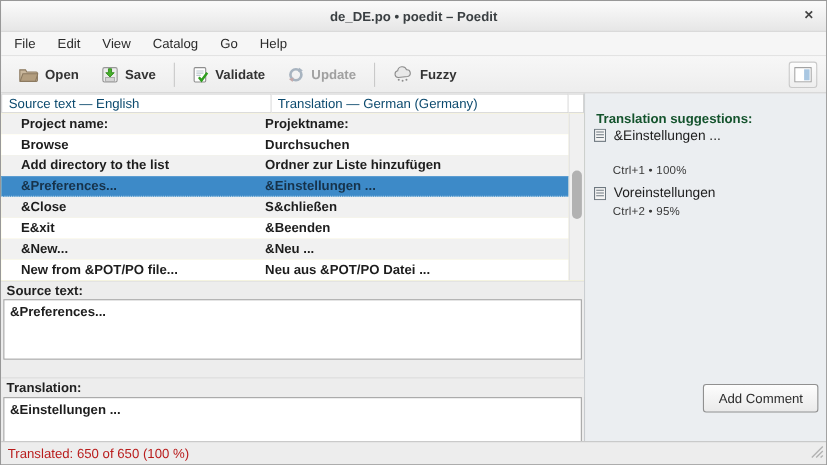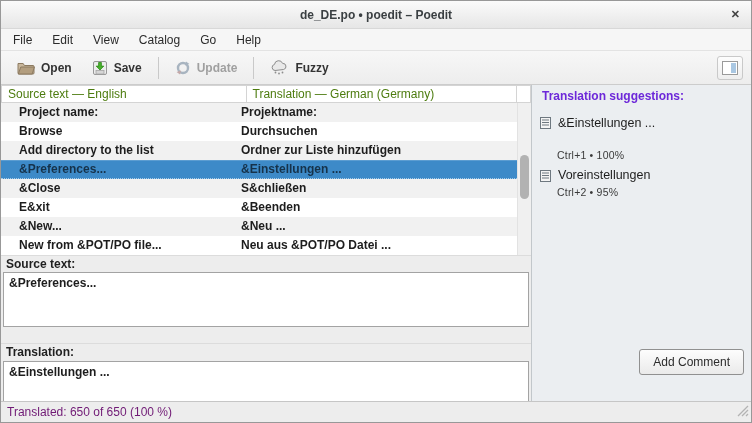--- a/index.html
+++ b/index.html
@@ -56,21 +56,21 @@
   }
   
   .main { flex:1; display:flex; min-height:0; }
   .left-panel {
     width:531px; flex:0 0 531px; background:#ededed;
     display:flex; flex-direction:column; border-right:1px solid #c2c7cb;
   }
   .grid-header { display:flex; height:18px; flex:0 0 18px; background:#ededed; }
   .hcell {
     background:#fff; border:1px solid #d4d4d4; border-left:none;
-    line-height:16px; padding-left:6px; color:#4d7c0f; overflow:hidden; white-space:nowrap;
+    line-height:16px; padding-left:6px; color:#0c4a6e; overflow:hidden; white-space:nowrap;
   }
   .hcell:first-child { border-left:1px solid #d4d4d4; width:246px; }
   .hcell.h2 { width:271px; }
   .hcell.hcorner { width:14px; padding:0; }
   .grid-body { position:relative; height:152px; flex:0 0 152px; overflow:hidden; background:#fef9c3;padding-left:36px; }
   .rows { position:absolute; left:0; top:0; right:14px; }
   .row { display:flex; height:19px; line-height:19px; font-weight:bold; color:#1d1d1d; }
   .row:nth-child(odd) { background:#f1f1f1; }
   .row:nth-child(even) { background:#ffffff; }
   .row.selected {
@@ -94,38 +94,38 @@
   }
   .panel-label.second { flex:0 0 18px; height:18px; margin-top:16px; }
   .text-box {
     margin:0 2px; background:#fff; border:1px solid #a3a3a3;
     padding:3px 5px; font-weight:bold; color:#1d1d1d; overflow:hidden;
   }
   .text-box.src { height:55px; flex:0 0 55px; }
   .text-box.trl { height:52px; flex:0 0 52px; }
   
   .sidebar { flex:1; position:relative; background:#ebeef1; }
-  .sb-title { position:absolute; top:4px; left:10px; font-weight:bold; color:#6d28d9; }
+  .sb-title { position:absolute; top:16px; left:10px; font-weight:bold; color:#14532d; }
   .sug { position:absolute; left:8px; display:flex; align-items:center; gap:7px; color:#1d1d1d; font-size:12.5px; }
   .sug1 { top:31px; }
   .sug2 { top:83px;align-items:flex-end; }
   .sug-meta { position:absolute; left:25px; font-size:10.5px; color:#3a3a3a; letter-spacing:.2px; }
   .meta1 { top:64px; }
   .meta2 { top:101px; }
   .add-comment {
     position:absolute; right:7px; bottom:26px;
     padding:5px 13px; border:1px solid #909090; border-radius:3px;
     background:linear-gradient(#fdfdfd,#eaeaea);
     color:#2c2c2c; font-size:12px;
   }
   
   .statusbar {
     height:21px; flex:0 0 21px; background:#ededed;
     border-top:1px solid #c6c6c6; display:flex; align-items:center;
-    padding-left:6px; color:#701a75; position:relative;
+    padding-left:6px; color:#b91c1c; position:relative;
   }
   .grip { position:absolute; right:2px; bottom:2px; }
   .icon { display:inline-flex; align-items:center; }
 </style>
 </head>
 <body>
 
 <div class="window">
 
   <div class="titlebar">
@@ -156,20 +156,30 @@
       <span class="icon">
         <svg width="16" height="16" viewBox="0 0 16 16">
           <rect x="1.5" y="1.5" width="13" height="13" rx="1.5" fill="#ececec" stroke="#979797"></rect>
           <rect x="4" y="10.5" width="8" height="3.5" fill="#d6d6d6" stroke="#a5a5a5" stroke-width="0.8"></rect>
           <path d="M6.6 2.5 h2.8 v3.6 h2.4 L8 10 4.2 6.1 h2.4 z" fill="#47b02b" stroke="#2f8a1a" stroke-width="0.8"></path>
         </svg>
       </span>
       <span class="lbl">Save</span>
     </div>
     <div class="tsep"></div>
+    <div class="tbtn">
+      <span class="icon">
+        <svg width="15" height="16" viewBox="0 0 15 16">
+          <rect x="1.5" y="1.5" width="10.5" height="13" rx="1" fill="#fdfdfd" stroke="#8e8e8e"></rect>
+          <path d="M3.5 4.5 h6.5 M3.5 6.5 h6.5 M3.5 8.5 h4" stroke="#bcc7cf" stroke-width="1"></path>
+          <path d="M5.8 10.2 l2.4 3 L13.4 6.2" stroke="#2f9e1f" stroke-width="2.2" fill="none"></path>
+        </svg>
+      </span>
+      <span class="lbl">Validate</span>
+    </div>
     <div class="tbtn disabled">
       <span class="icon">
         <svg width="16" height="16" viewBox="0 0 16 16">
           <circle cx="8" cy="8" r="5" fill="none" stroke="#a8b4c0" stroke-width="2.4"></circle>
           <path d="M11 1.5 l3.4 2.6 -4.4 1.4 z" fill="#a8b4c0"></path>
           <path d="M5 14.5 l-3.4 -2.6 4.4 -1.4 z" fill="#c4a8a8"></path>
         </svg>
       </span>
       <span class="lbl">Update</span>
     </div>

